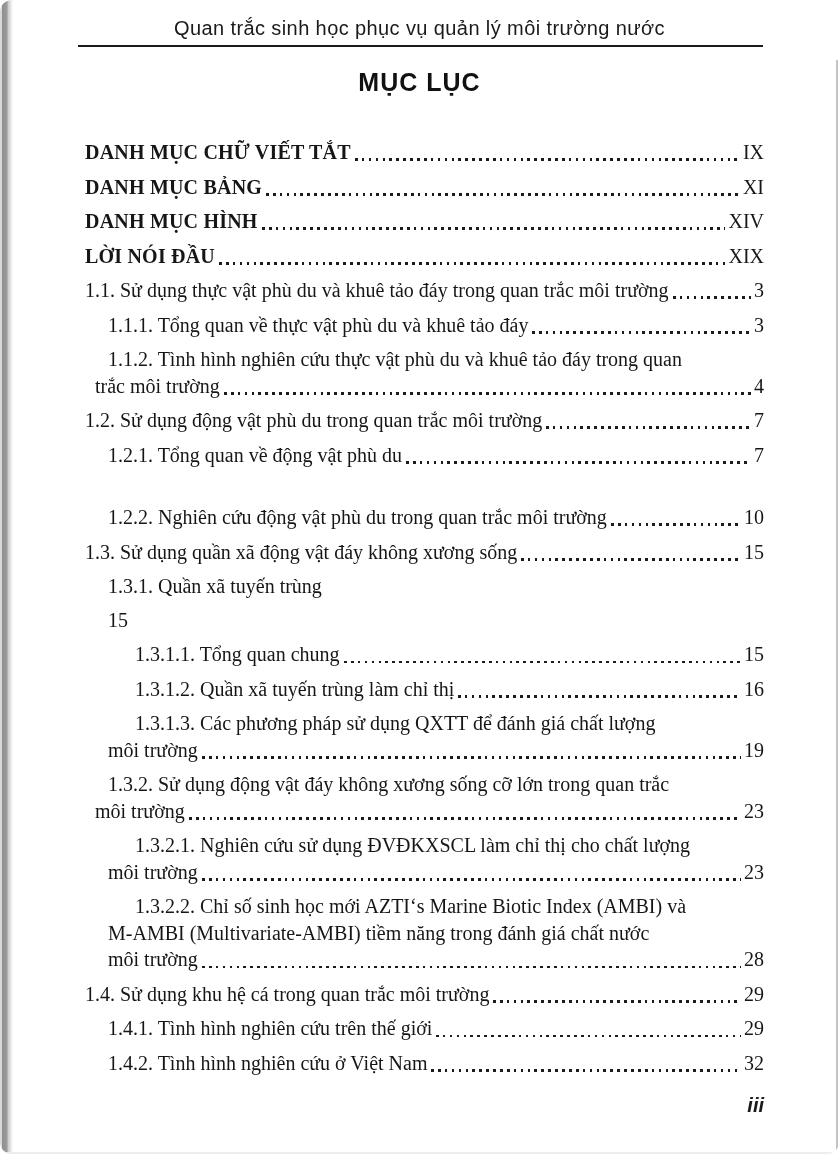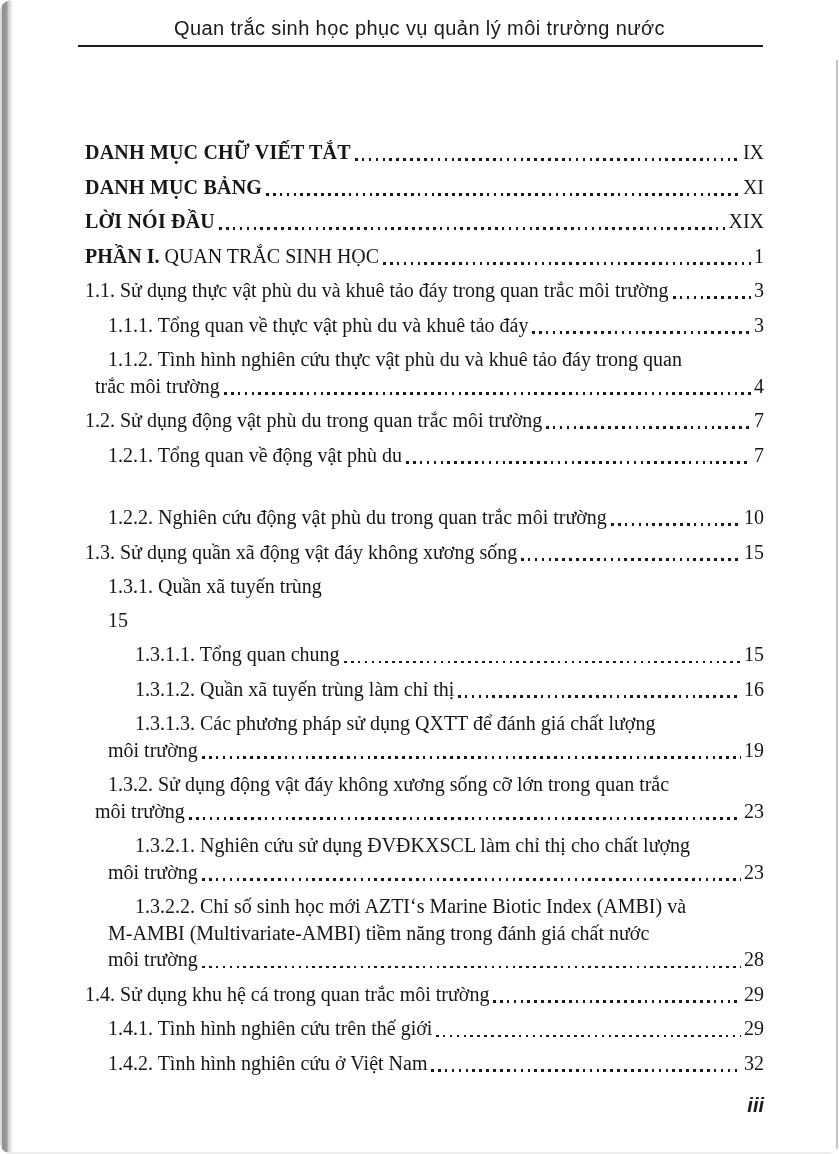--- a/index.html
+++ b/index.html
@@ -78,48 +78,49 @@
 <body>
 
 <div class="page">
   <div class="scan-edge-left"></div>
   <div class="scan-edge-right"></div>
   <div class="scan-edge-bottom"></div>
 
   <div class="running-head">Quan trắc sinh học phục vụ quản lý môi trường nước</div>
   <div class="head-rule"></div>
 
+  <h1 class="doc-title">MỤC LỤC</h1>
 
   <div class="toc">
       <div class="entry bold">
         <div class="line last" style="padding-left: 0px;">
           <span class="txt">DANH MỤC CHỮ VIẾT TẮT</span>
           <span class="leader"></span>
           <span class="pg">IX</span>
         </div>
       </div>
       <div class="entry bold">
         <div class="line last" style="padding-left: 0px;">
           <span class="txt">DANH MỤC BẢNG</span>
           <span class="leader"></span>
           <span class="pg">XI</span>
         </div>
       </div>
       <div class="entry bold">
         <div class="line last" style="padding-left: 0px;">
+          <span class="txt">DANH MỤC HÌNH</span>
+          <span class="leader"></span>
+          <span class="pg">XIV</span>
+        </div>
+      </div>
+      <div class="entry bold">
+        <div class="line last" style="padding-left: 0px;">
           <span class="txt">LỜI NÓI ĐẦU</span>
           <span class="leader"></span>
           <span class="pg">XIX</span>
-        </div>
-      </div>
-      <div class="entry">
-        <div class="line last" style="padding-left: 0px;">
-          <span class="txt"><b>PHẦN I.</b> QUAN TRẮC SINH HỌC</span>
-          <span class="leader"></span>
-          <span class="pg">1</span>
         </div>
       </div>
       <div class="entry">
         <div class="line last" style="padding-left: 0px;">
           <span class="txt">1.1. Sử dụng thực vật phù du và khuê tảo đáy trong quan trắc môi trường</span>
           <span class="leader"></span>
           <span class="pg">3</span>
         </div>
       </div>
       <div class="entry">

